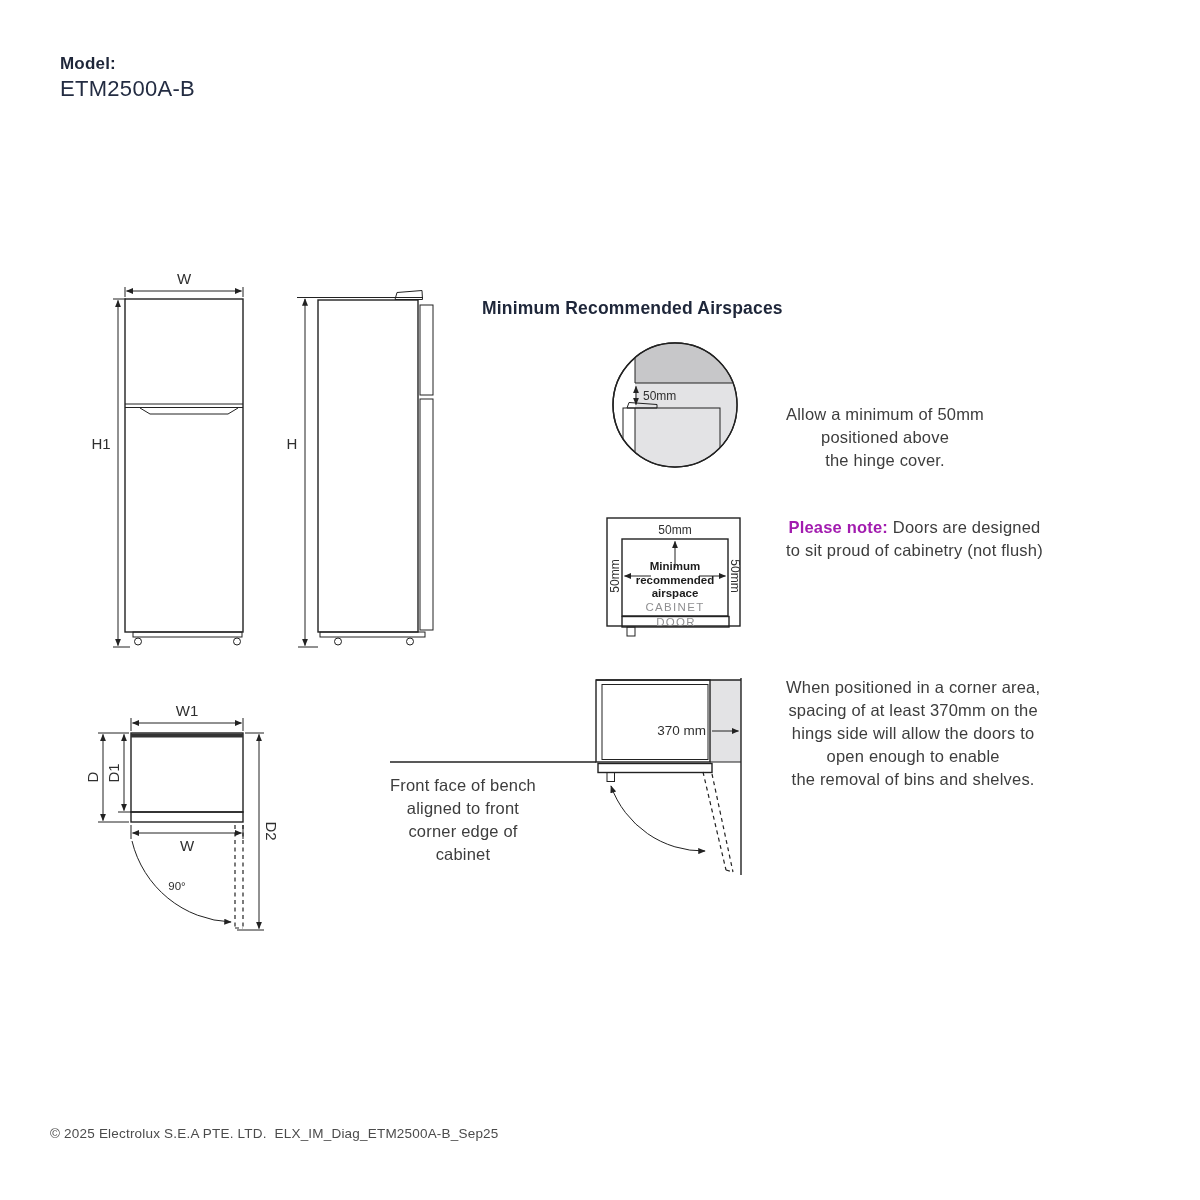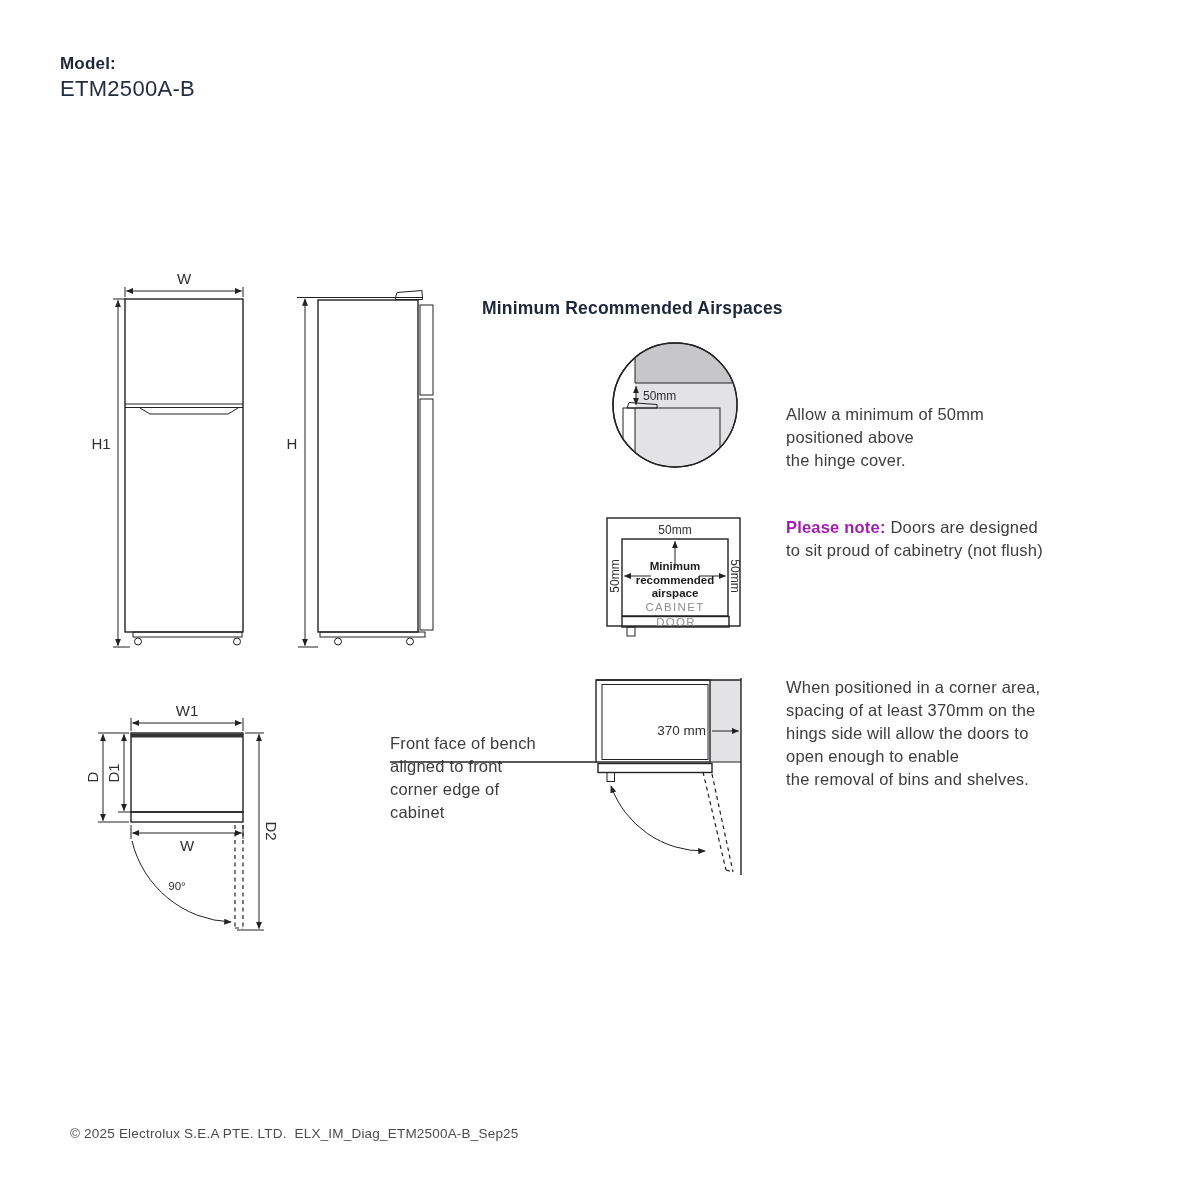--- a/index.html
+++ b/index.html
@@ -1,32 +1,32 @@
 <!DOCTYPE html>
 <html><head>
 <meta charset="utf-8">
 <style>
   * { margin:0; padding:0; box-sizing:border-box; }
   html,body { background:#ffffff; }
   .page {
     position:relative; width:1129px; height:1200px; background:#ffffff;
-    font-family:"Liberation Sans", sans-serif; color:#3d3d3d; overflow:hidden;
+    font-family:"Liberation Sans", sans-serif; color:#3d3d3d; overflow:hidden;text-align:center;
   }
   .abs { position:absolute; }
   .navy { color:#1e2639; }
   .model-label { left:60px; top:54px; font-size:17px; font-weight:bold; letter-spacing:.2px; }
   .model-number { left:60px; top:76px; font-size:22px; font-weight:normal; letter-spacing:.3px; color:#232c42;}
   .section-title { left:482px; top:298px; font-size:17.5px; font-weight:bold; letter-spacing:.2px; }
   .body-text { font-size:16.5px; line-height:23px; letter-spacing:.2px; color:#3d3d3d; font-weight:normal; }
   .hinge-note { left:786px; top:371px;margin-top:32px; }
   .doors-note { left:786px; top:516px; }
   .corner-note { left:786px; top:676px; }
-  .bench-note { left:390px; top:732px; }
+  .bench-note { left:390px; top:774px; }
   .bold-black { font-weight:bold; color:#a21caf; }
-  .footer { left:70px; top:1126px; font-size:13.5px; color:#4b4b4b; white-space:pre; letter-spacing:.2px; }
+  .footer { left:50px; top:1126px; font-size:13.5px; color:#4b4b4b; white-space:pre; letter-spacing:.2px; }
   svg { position:absolute; overflow:visible; }
   svg text { font-family:"Liberation Sans", sans-serif; fill:#2f2f2f; }
   .dim-label { font-size:15px; }
   .small-label { font-size:12px; }
   .line { stroke:#222; stroke-width:1.4; fill:none; }
   .thin { stroke:#222; stroke-width:1; fill:none; }
   .dim  { stroke:#222; stroke-width:1; fill:none; }
   .dash { stroke:#222; stroke-width:1.2; fill:none; stroke-dasharray:4 3.5; }
 </style>
 </head>

